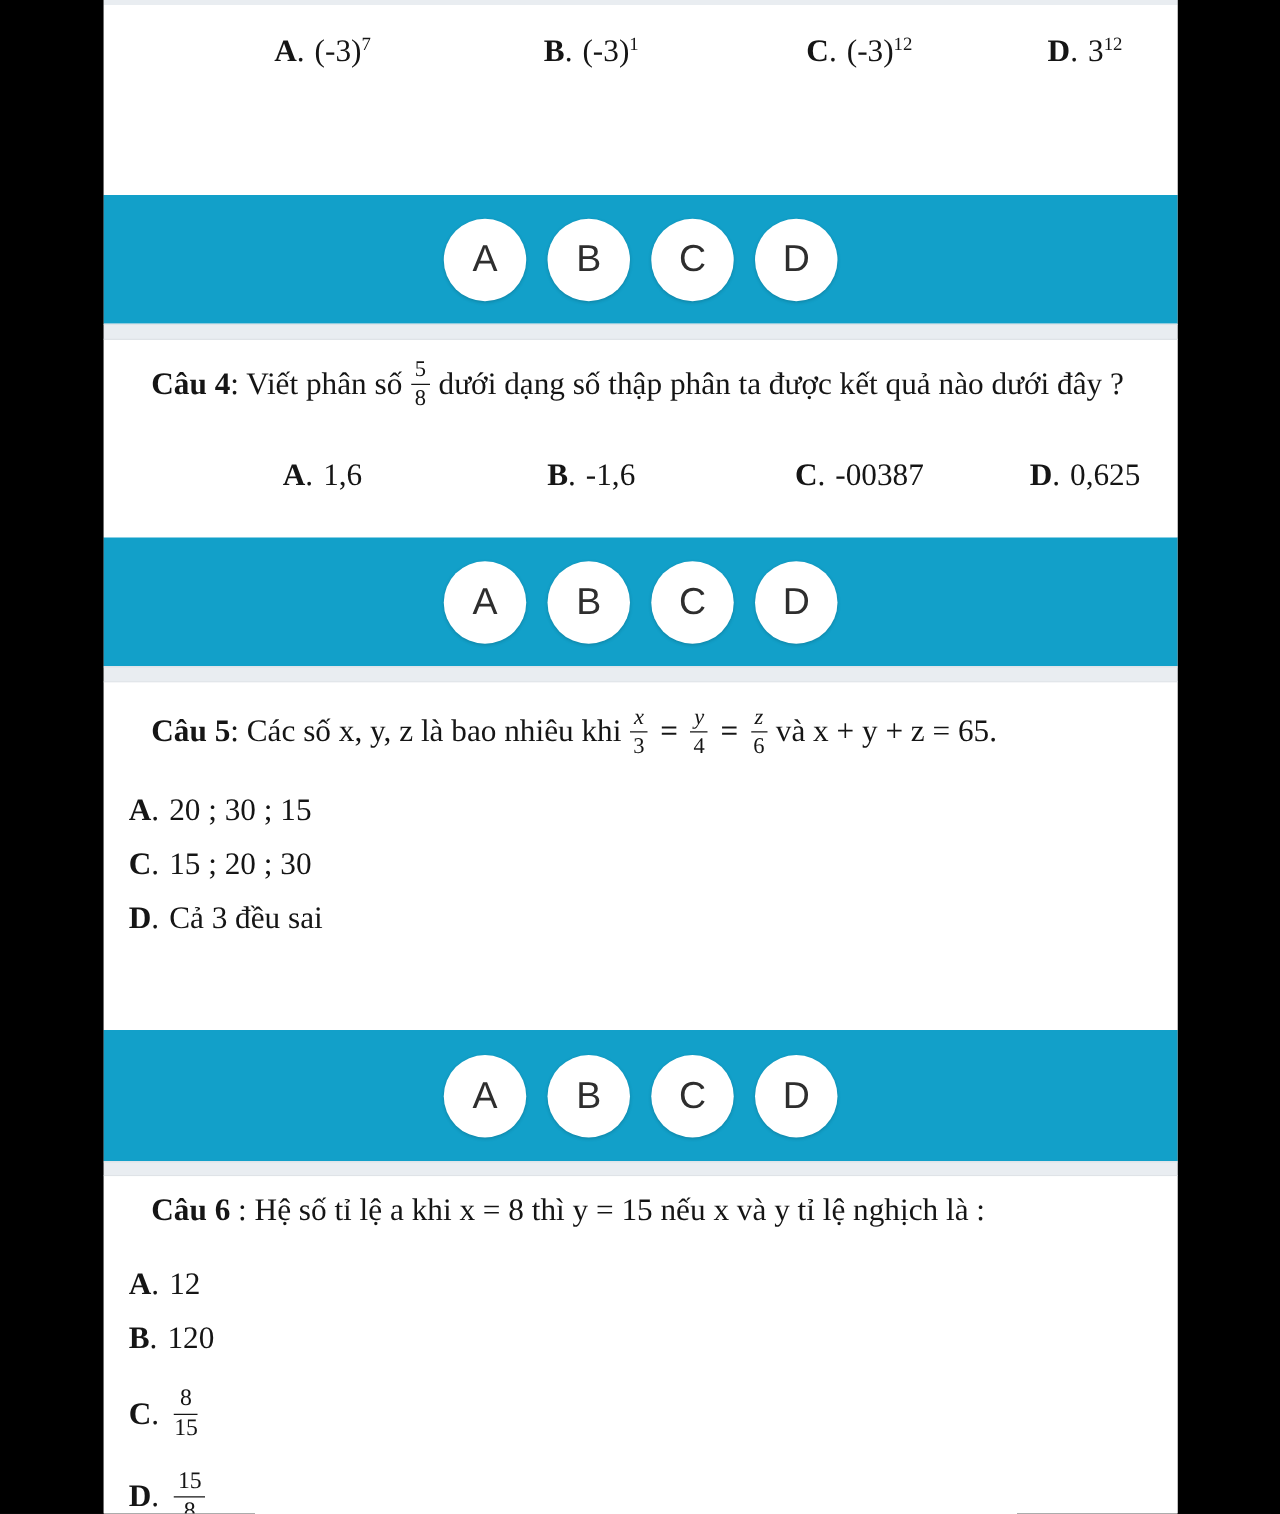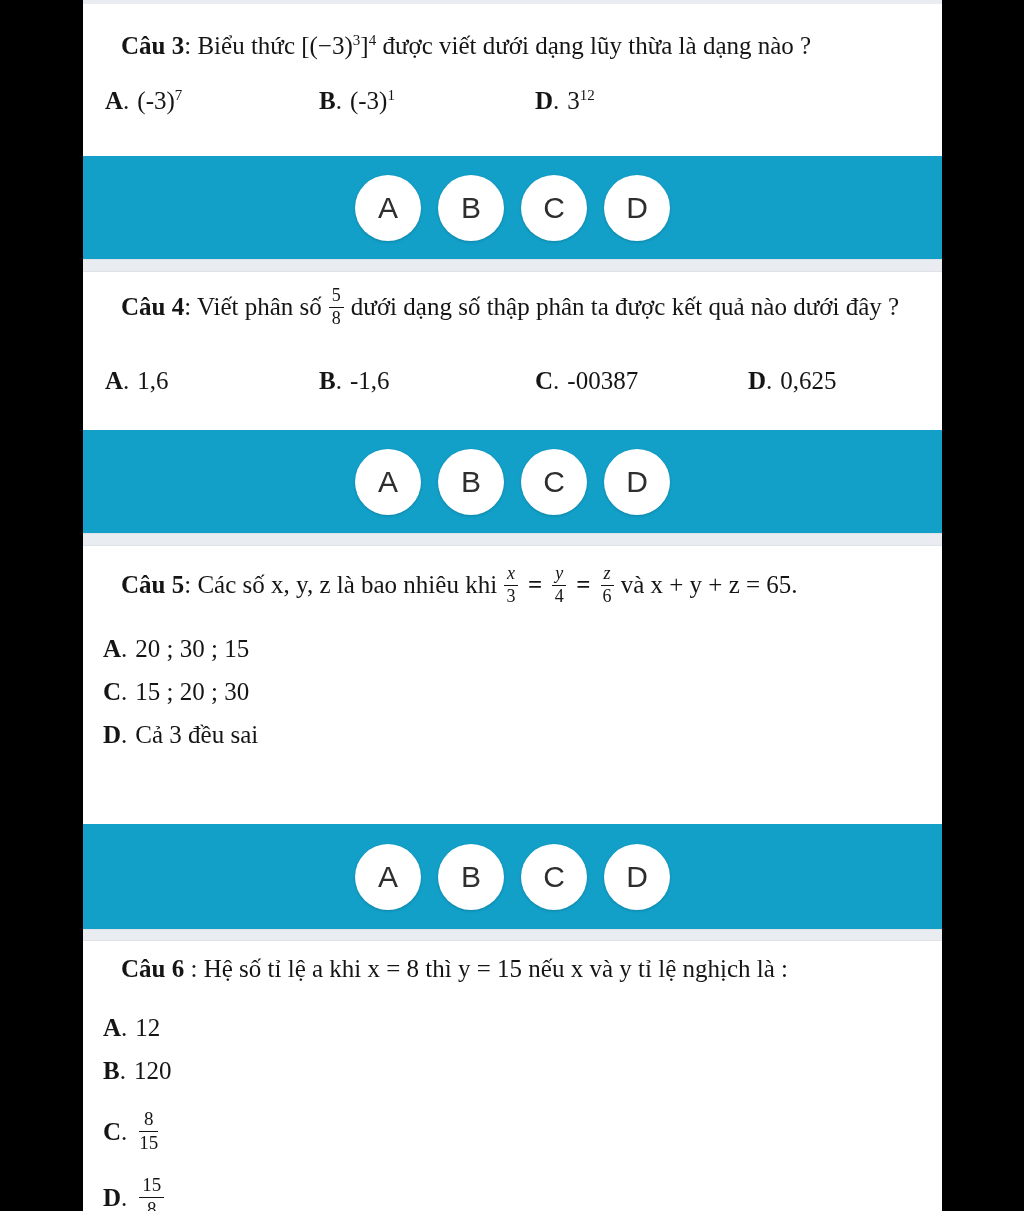--- a/index.html
+++ b/index.html
@@ -33,21 +33,21 @@
   sup { font-size:15px; line-height:0; vertical-align:super; }
 
   .frac { display:inline-block; vertical-align:middle; text-align:center;
           font-size:18px; line-height:1.1; margin:0 7px; position:relative; top:-2px; }
   .frac .num { display:block; border-bottom:1.6px solid #151515; padding:0 3px 1px; }
   .frac .den { display:block; padding-top:1px; }
   .frac.math .num { font-style:italic; }
   .eq { font-weight:bold; margin:0 3px; }
 
   .opt-row { display:grid; grid-template-columns:214px 216px 213px auto;
-             padding-left:22px; margin-top:24px; font-size:25px; }
+             padding-left:68px; margin-top:24px; font-size:25px;text-align:center; }
   .card.c2 .opt-row { margin-top:36px; }
   .opt b, .opt-v b { font-weight:bold; }
   .dot { margin-right:8px; }
 
   .opt-col { padding-left:20px; margin-top:18px; font-size:25px; }
   .opt-v { line-height:43px; }
   .card.c4 .opt-v.tall { line-height:1; margin-top:14px; height:52px;
                          display:flex; align-items:center; }
   .card.c4 .opt-col { margin-top:20px; }
   .frac.lg { font-size:19px; top:0; margin-left:4px; }
@@ -66,26 +66,24 @@
 <body>
 
 <div class="page">
   <div class="side-border left"></div>
   <div class="side-border right"></div>
 
   <div class="content">
     <div class="spacer-top"></div>
 
     <section class="card c1">
-      <div class="q-title">
-        <span class="q-label">Câu 3</span><span>: Biểu thức [(−3)</span><sup>3</sup><span>]</span><sup>4</sup><span> được viết dưới dạng lũy thừa là dạng nào ?</span>
-      </div>
       <div class="opt-row">
         <div class="opt"><b>A</b><span class="dot">.</span><span>(-3)</span><sup>7</sup></div>
         <div class="opt"><b>B</b><span class="dot">.</span><span>(-3)</span><sup>1</sup></div>
+        <div class="opt"><b>C</b><span class="dot">.</span><span>(-3)</span><sup>12</sup></div>
         <div class="opt"><b>D</b><span class="dot">.</span><span>3</span><sup>12</sup></div>
       </div>
     </section>
 
     <section class="band b1">
       <button class="circle">A</button>
       <button class="circle">B</button>
       <button class="circle">C</button>
       <button class="circle">D</button>
     </section>

